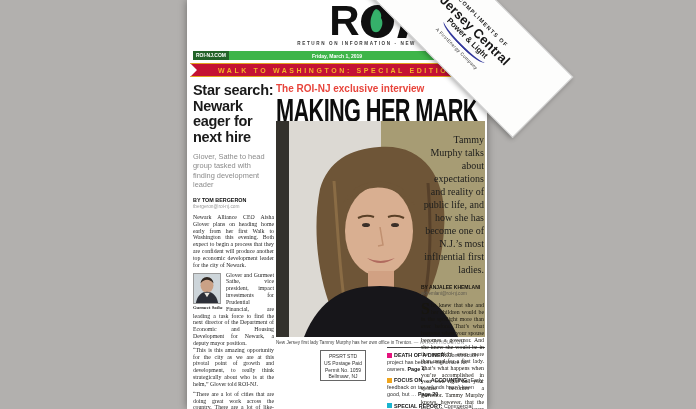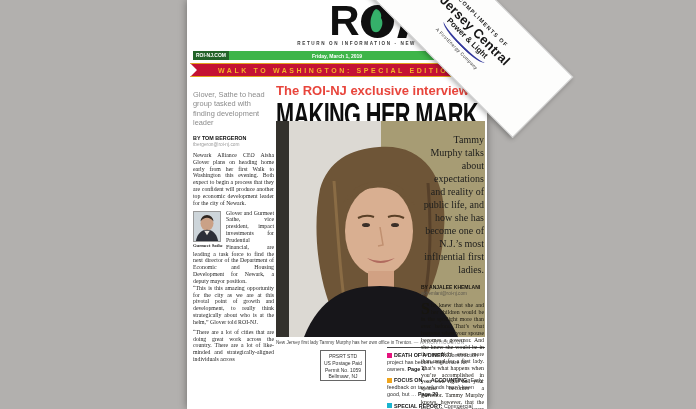--- a/index.html
+++ b/index.html
@@ -42,21 +42,21 @@
   .leftcol .byline-email { font-size:4.8px; color:#9a9a9a; margin-top:1px; }
   .leftcol .body { margin-top:5px; font-family:"Liberation Serif", serif; font-size:5.8px;
                    line-height:1.18; text-align:justify; color:#1f1f1f; }
   .leftcol .body p { margin-bottom:3px; }
   .inset { float:left; width:30px; margin:1px 3px 1px 0; }
   .inset svg { width:28px; height:31px; border:1px solid #9a9a9a; display:block; background:#cfd6da; }
   .inset .cap { font-size:4.6px; font-weight:700; color:#222; line-height:1.1; margin-top:1px; }
 
   
   .feature { position:absolute; left:89px; top:83px; width:209px; height:326px; }
-  .kicker { font-size:13px; font-weight:700; color:#e8453c; }
+  .kicker { font-size:10px; font-weight:700; color:#e8453c; }
   .feat-head { margin-top:1px; font-size:34px; font-weight:700; line-height:30px; color:#0d0d0d;
                letter-spacing:-1px; white-space:nowrap; transform:scaleX(.64); transform-origin:left center; }
   .photo { position:absolute; left:0; top:38px; width:209px; height:216px; z-index:0; }
   .photo svg { width:100%; height:100%; display:block; }
   .rightcol { position:absolute; right:1px; top:50px; width:63px; z-index:2; }
   .deck { font-family:Liberation Serif, serif; font-size:10px; line-height:1.3; text-align:right; color:#20201e; }
   .byline2 { margin-top:8px; text-align:left; font-size:5px; font-weight:700; color:#15130f; }
   .byline2-email { font-size:4.6px; color:#5c584e; margin-top:1px; }
   .body2 { margin-top:6px; font-family:"Liberation Serif", serif; font-size:5.8px; line-height:1.2;
            text-align:justify; color:#17150f; }
@@ -109,20 +109,21 @@
     <div class="datebar">
       <span class="site">ROI-NJ.COM</span>
       <span class="date">Friday, March 1, 2019</span>
     </div>
 
     <div class="banner">
       <span>WALK TO WASHINGTON: SPECIAL EDITION</span>
     </div>
 
     <div class="leftcol">
+      <h1>Star search: Newark eager for next hire</h1>
       <div class="subhead">Glover, Sathe to head group tasked with finding development leader</div>
       <div class="byline">BY TOM BERGERON</div>
       <div class="byline-email">tbergeron@roi-nj.com</div>
       <div class="body">
         <p>Newark Alliance CEO Aisha Glover plans on heading home early from her first Walk to Washington this evening. Both expect to begin a process that they are confident will produce another top economic development leader for the city of Newark.</p>
         <div>
           <span class="inset">
             <svg viewBox="0 0 28 31" aria-hidden="true">
               <rect width="28" height="31" fill="#cdd5da"></rect>
               <ellipse cx="14" cy="12" rx="7" ry="8" fill="#caa186"></ellipse>

